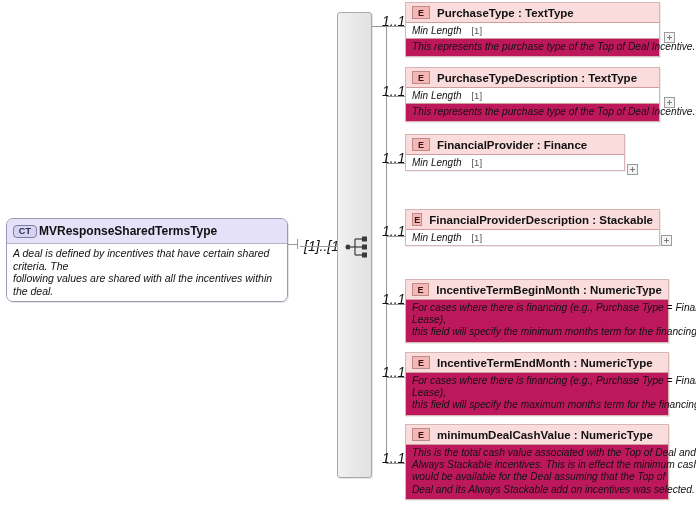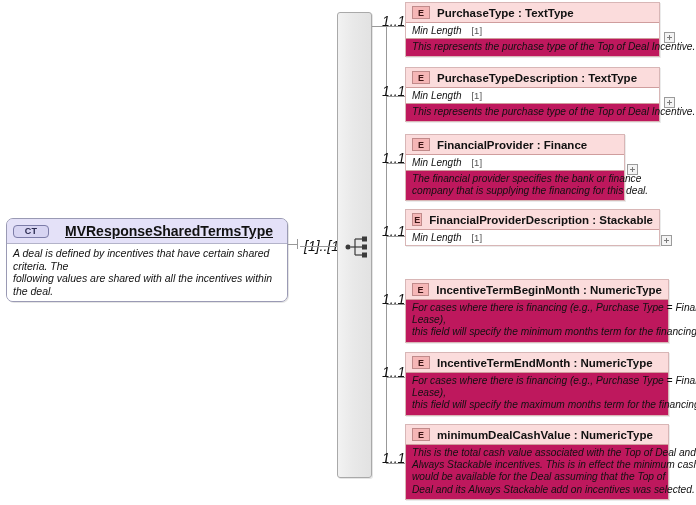--- a/index.html
+++ b/index.html
@@ -26,34 +26,33 @@
   }
   .ct-head{
     display:flex;align-items:center;
     padding:3px 6px 3px 6px;
     height:18px;
     background:#e4e1f8;
     border-radius:6px 6px 0 0;
   }
   .ct-badge{
     display:inline-flex;align-items:center;justify-content:center;
-    width:36px;height:13px;
+    width:24px;height:13px;
     border:1px solid #7c7ca8;
     border-radius:4px;
     background:#d7d4f2;
     font-size:9px;font-weight:bold;
     color:#2a2a50;
     letter-spacing:.3px;
-    margin-right:16px;
+    margin-right:2px;
     box-sizing:border-box;
   }
   .ct-title{
-    font-size:14px;font-weight:bold;color:#111;
+    font-size:12px;font-weight:bold;color:#111;
     white-space:nowrap;
-    text-decoration:underline;
   }
   .ct-doc{
     border-top:1px solid #b3b3c9;
     background:#ffffff;
     padding:3px 6px 4px 6px;
     font-style:italic;
     font-size:10.5px;
     line-height:12.5px;
     color:#111;
     border-radius:0 0 6px 6px;
@@ -230,24 +229,20 @@
 
   <div class="el" style="left:405px;top:134px;width:220px;">
     <div class="el-head">
       <span class="el-badge">E</span>
       <span class="el-title">FinancialProvider : Finance</span>
     </div>
     <div class="el-facet">
       <span class="f-name">Min Length</span>
       <span class="f-card">[1]</span>
     </div>
-    <div class="el-doc">
-      <div>The financial provider specifies the bank or finance</div>
-      <div>company that is supplying the financing for this deal.</div>
-    </div>
   </div>
   <div class="plus" style="left:627px;top:164px;"></div>
 
   <div class="hline" style="left:386px;top:236px;width:19px;"></div>
   <div class="conn-label" style="left:382px;top:223px;">1..1</div>
 
   <div class="el" style="left:405px;top:209px;width:255px;">
     <div class="el-head">
       <span class="el-badge">E</span>
       <span class="el-title">FinancialProviderDescription : Stackable</span>

